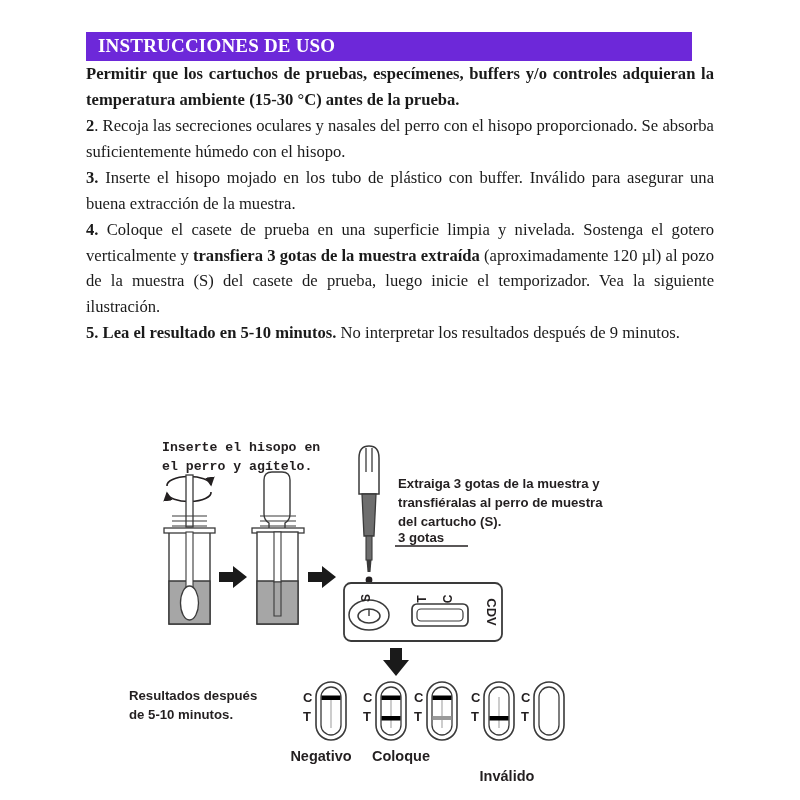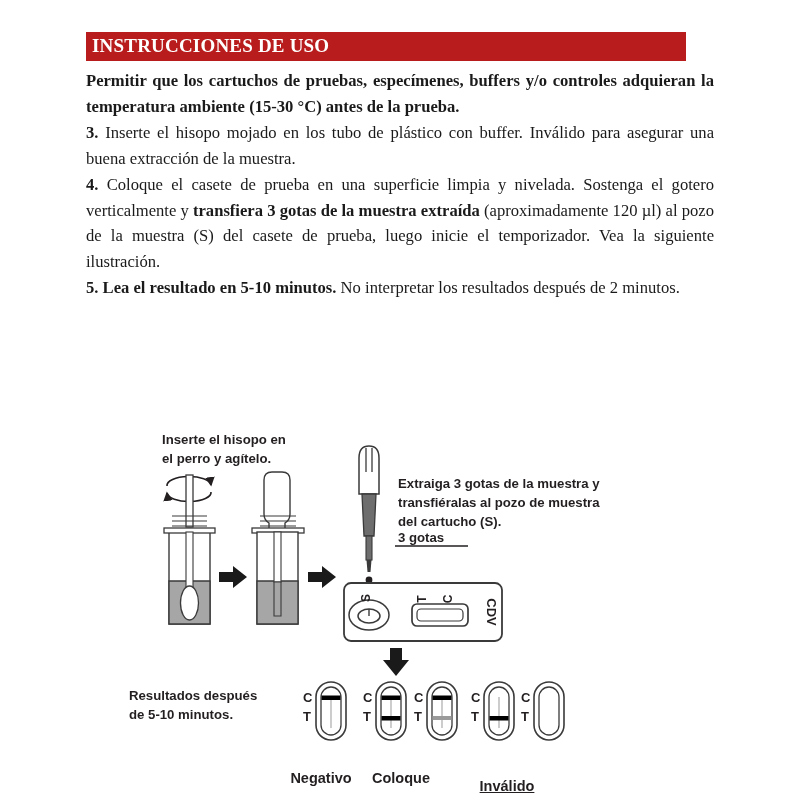--- a/index.html
+++ b/index.html
@@ -17,45 +17,44 @@
   }
 
   
   .doc {
     position: absolute;
     left: 86px;
     top: 32px;
     width: 628px;
   }
   .title-band {
-    background: #b91c1c;
+    background: #6d28d9;
     color: #ffffff;
     font-family: "Liberation Serif", serif;
     font-weight: bold;
     font-size: 19px;
     line-height: 24px;
-    padding: 2px 0 3px 6px;
+    padding: 2px 0 3px 12px;
     letter-spacing: 0.2px;
     height: 24px;
     box-sizing: content-box;
     width: 594px;
   }
 
   
   .para {
     font-family: "Liberation Serif", serif;
     font-size: 16.6px;
     line-height: 25.5px;
     text-align: justify;
     margin: 0;
     color: #1a1a1a;
   }
   .para.lead {
     font-weight: bold;
-    margin-top: 7px;
   }
   .para.step {
     margin-top: 1px;
   }
   .b { font-weight: bold; }
 
   
   .diagram {
     position: absolute;
     left: 0;
@@ -71,74 +70,74 @@
     line-height: 19px;
     color: #231f20;
   }
   .result-name {
     position: absolute;
     font-family: "Liberation Sans", sans-serif;
     font-weight: bold;
     font-size: 14.5px;
     color: #231f20;
     text-align: center;
-    margin-top: 22px;
   }
   svg { display: block; }
   .svglayer {
     position: absolute;
     left: 0;
     top: 0;
     width: 800px;
     height: 380px;
   }
 </style>
 </head>
 <body>
 
 <div class="doc">
 
   <div class="title-band">INSTRUCCIONES DE USO</div>
 
   <p class="para lead">Permitir que los cartuchos de pruebas, especímenes, buffers y/o controles adquieran la temperatura ambiente (15-30 °C) antes de la prueba.</p>
 
 
+  <p class="para step"><span class="b">2</span><span>. Recoja las secreciones oculares y nasales del perro con el hisopo proporcionado. Se absorba suficientemente húmedo con el hisopo.</span></p>
 
 
   <p class="para step"><span class="b">3.</span><span> Inserte el hisopo mojado en los tubo de plástico con buffer. Inválido para asegurar una buena extracción de la muestra.</span></p>
 
   <p class="para step"><span class="b">4.</span><span> Coloque el casete de prueba en una superficie limpia y nivelada. Sostenga el gotero verticalmente y </span><span class="b">transfiera 3 gotas de la muestra extraída</span><span> (aproximadamente 120 µl) al pozo de la muestra (S) del casete de prueba, luego inicie el temporizador. Vea la siguiente ilustración.</span></p>
 
-  <p class="para step"><span class="b">5. Lea el resultado en 5-10 minutos.</span><span> No interpretar los resultados después de 2 minutos.</span></p>
+  <p class="para step"><span class="b">5. Lea el resultado en 5-10 minutos.</span><span> No interpretar los resultados después de 9 minutos.</span></p>
 
 </div>
 
 <div class="diagram">
 
-  <div class="dlabel" style="left:162px; top:10px;">
+  <div class="dlabel" style="left:162px; top:18px;font-family:Liberation Mono, monospace;">
     <span>Inserte el hisopo en</span><br>
     <span>el perro y agítelo.</span>
   </div>
 
   <div class="dlabel" style="left:398px; top:26px; width:240px;margin-top:28px;">
     <span>Extraiga <b>3 gotas</b> de la muestra y</span><br>
-    <span>transfiéralas al pozo de muestra</span><br>
+    <span>transfiéralas al perro de muestra</span><br>
     <span>del cartucho <b>(S)</b>.</span>
   </div>
 
   <div class="dlabel" style="left:398px; top:108px;">3 gotas</div>
 
   <div class="dlabel" style="left:129px; top:266px; width:170px;">
     <span>Resultados después</span><br>
     <span>de 5-10 minutos.</span>
   </div>
 
   <div class="result-name" style="left:268px; top:328px; width:106px;">Negativo</div>
   <div class="result-name" style="left:352px; top:328px; width:98px;">Coloque</div>
-  <div class="result-name" style="left:452px; top:336px; width:110px;text-decoration:underline;">Inválido</div>
+  <div class="result-name" style="left:452px; top:348px; width:110px;">Inválido</div>
 
   <svg class="svglayer" viewBox="0 0 800 380" xmlns="http://www.w3.org/2000/svg">
     <defs>
       <marker id="arrowsm" markerWidth="6" markerHeight="6" refX="5" refY="3" orient="auto">
         <path d="M0,0 L6,3 L0,6 z" fill="#231f20"></path>
       </marker>
     </defs>
 
     <g>
 

